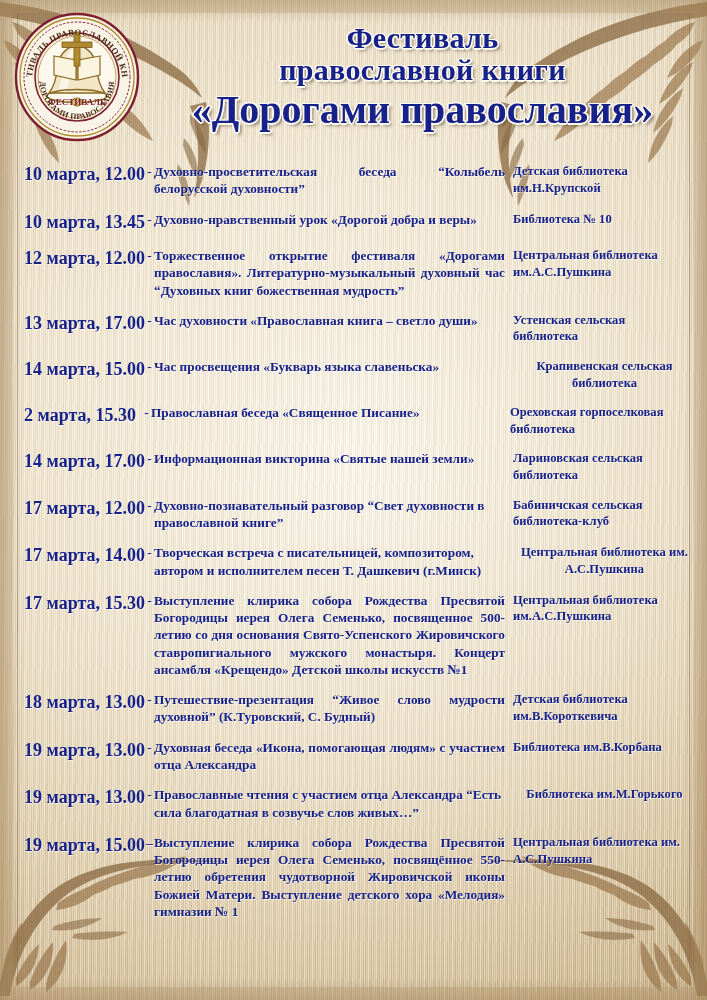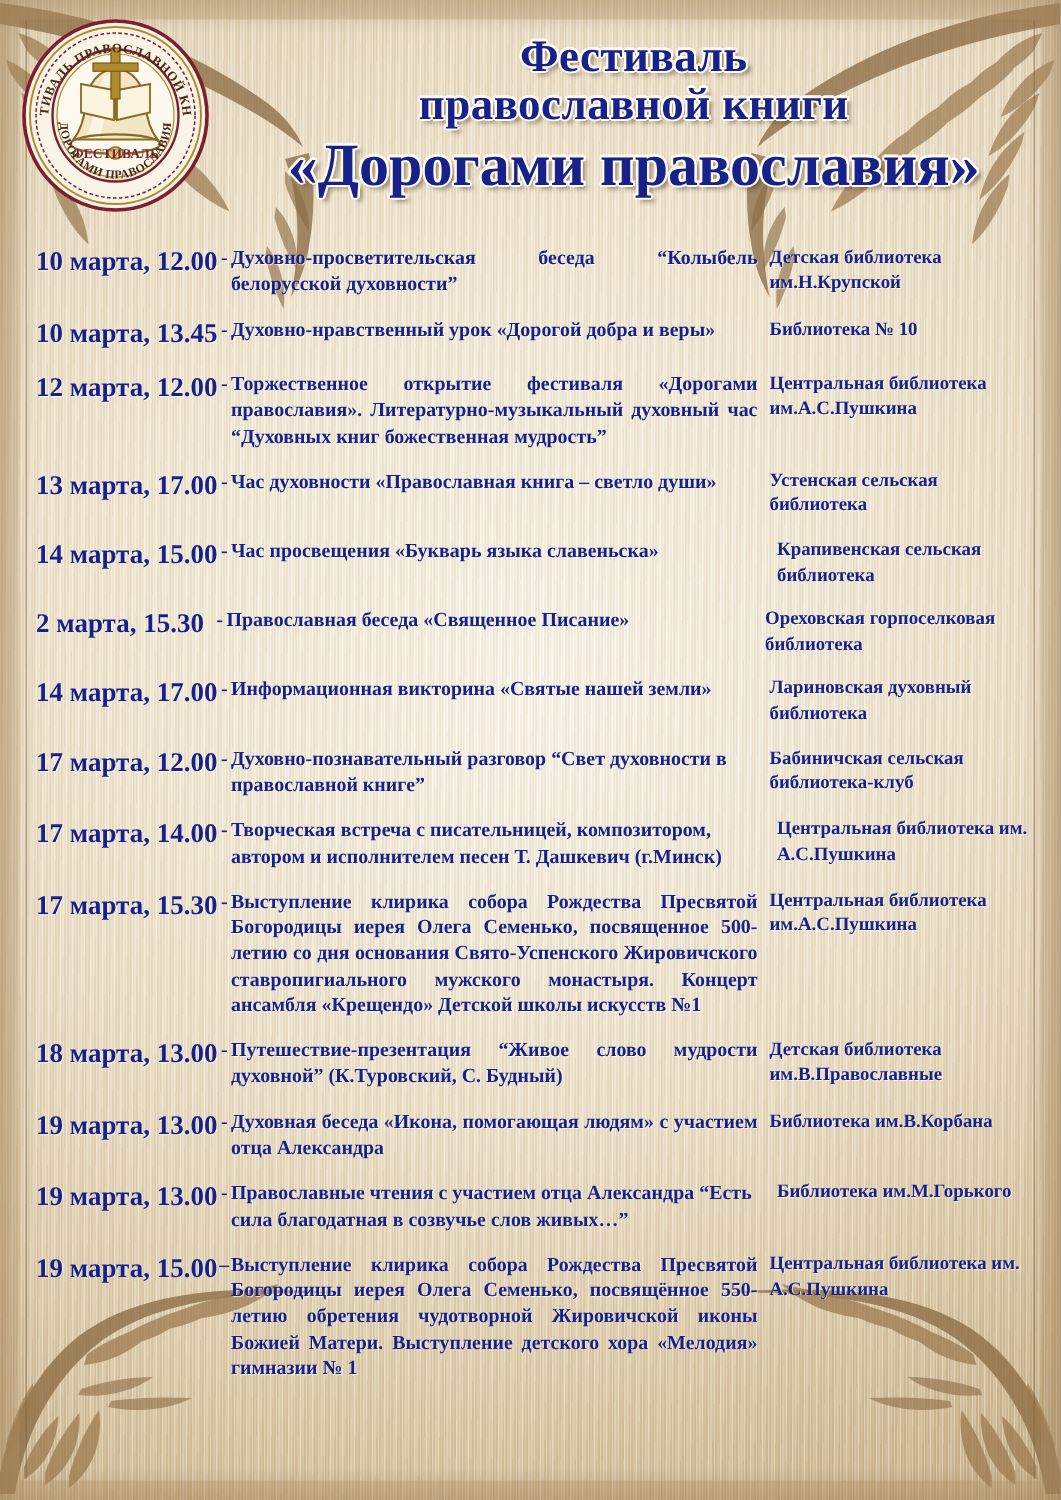--- a/index.html
+++ b/index.html
@@ -162,21 +162,21 @@
     flex: 1 1 auto;
     font-size: 12.6px;
     font-weight: bold;
     color: #17218a;
     line-height: 1.32;
     text-align: left;
     padding-left: 4px;
     box-sizing: border-box;
     text-shadow: 0.6px 0.6px 0.7px rgba(255,252,240,0.85);
   }
-  .ev-venue.ind { padding-left: 9px; }
+  .ev-venue.ind { padding-left: 9px; text-align: center; }
 </style>
 </head>
 <body>
 
 <div id="poster">
 
   <div class="orn orn-tl">
     <svg width="230" height="215" viewBox="0 0 230 215" xmlns="http://www.w3.org/2000/svg">
       <g fill="#8f7049" opacity="0.80">
         <path d="M6 6 C 70 14, 132 34, 186 74 C 196 82, 204 92, 208 102 C 201 96, 190 88, 180 82 C 128 50, 68 30, 6 20 Z"></path>
@@ -349,21 +349,21 @@
       <div class="event">
         <div class="ev-date">2 марта, 15.30</div>
         <div class="ev-dash">-</div>
         <div class="ev-title nojust">Православная беседа «Священное Писание»</div>
         <div class="ev-venue">Ореховская горпоселковая библиотека</div>
       </div>
       <div class="event">
         <div class="ev-date">14 марта, 17.00</div>
         <div class="ev-dash">-</div>
         <div class="ev-title nojust">Информационная  викторина «Святые нашей земли»</div>
-        <div class="ev-venue">Лариновская духовный библиотека</div>
+        <div class="ev-venue">Лариновская сельская библиотека</div>
       </div>
       <div class="event">
         <div class="ev-date">17 марта, 12.00</div>
         <div class="ev-dash">-</div>
         <div class="ev-title nojust">Духовно-познавательный разговор “Свет духовности в православной книге”</div>
         <div class="ev-venue">Бабиничская сельская библиотека-клуб</div>
       </div>
       <div class="event">
         <div class="ev-date">17 марта, 14.00</div>
         <div class="ev-dash">-</div>
@@ -373,21 +373,21 @@
       <div class="event">
         <div class="ev-date">17 марта, 15.30</div>
         <div class="ev-dash">-</div>
         <div class="ev-title">Выступление клирика собора Рождества Пресвятой Богородицы иерея Олега Семенько, посвященное 500-летию со дня основания Свято-Успенского Жировичского ставропигиального мужского монастыря. Концерт ансамбля «Крещендо» Детской школы искусств №1</div>
         <div class="ev-venue">Центральная библиотека им.А.С.Пушкина</div>
       </div>
       <div class="event">
         <div class="ev-date">18 марта, 13.00</div>
         <div class="ev-dash">-</div>
         <div class="ev-title">Путешествие-презентация “Живое слово мудрости духовной”  (К.Туровский, С. Будный)</div>
-        <div class="ev-venue">Детская библиотека им.В.Православные</div>
+        <div class="ev-venue">Детская библиотека им.В.Короткевича</div>
       </div>
       <div class="event">
         <div class="ev-date">19 марта, 13.00</div>
         <div class="ev-dash">-</div>
         <div class="ev-title">Духовная беседа «Икона, помогающая людям» с участием отца Александра</div>
         <div class="ev-venue">Библиотека им.В.Корбана</div>
       </div>
       <div class="event">
         <div class="ev-date">19 марта, 13.00</div>
         <div class="ev-dash">-</div>

